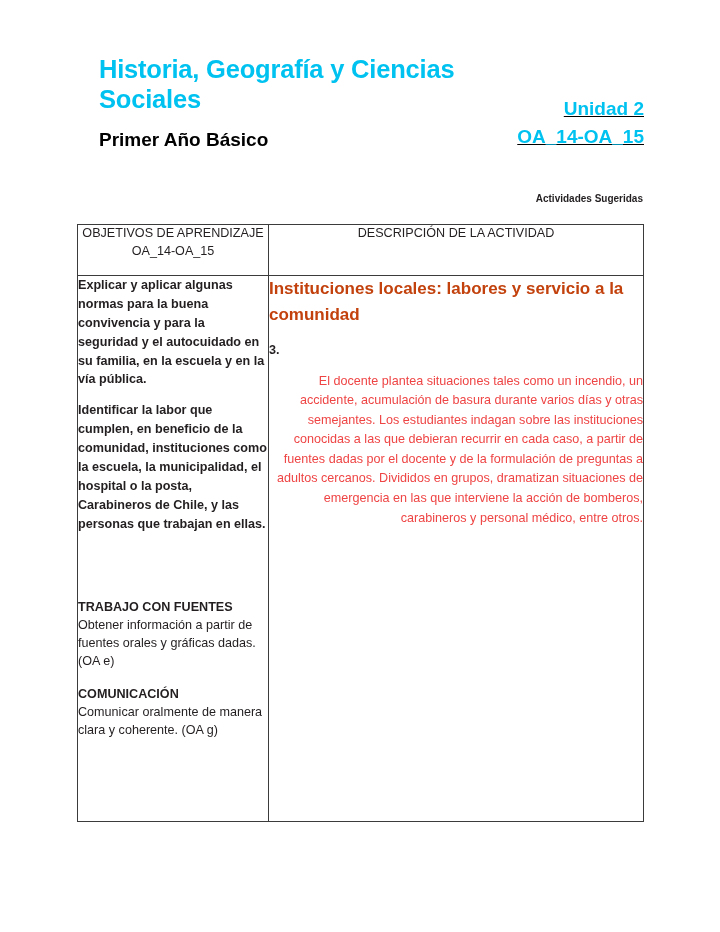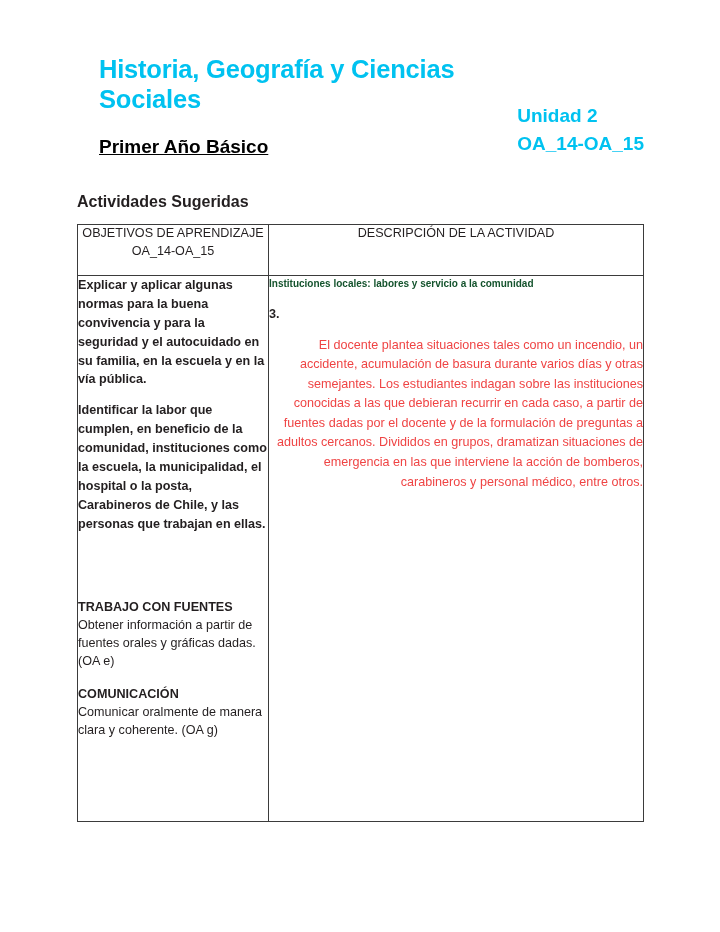--- a/index.html
+++ b/index.html
@@ -46,26 +46,27 @@
     line-height: 1.16;
     color: #00C2F0;
     letter-spacing: -0.2px;
     max-width: 420px;
   }
   .doc-subtitle {
     font-size: 19px;
     font-weight: bold;
     color: #000000;
     line-height: 1.25;
-    margin-top: 21px;
-    text-decoration: underline;
+    margin-top: 14px;
   }
   .meta-block {
+    text-align: right;
     flex: 0 0 auto;
     padding-bottom: 2px;
+    text-decoration: underline;
   }
   .meta-unit {
     font-size: 19px;
     font-weight: bold;
     color: #00C2F0;
     line-height: 1.3;
   }
   .meta-oa {
     font-size: 19px;
     font-weight: bold;
@@ -73,22 +74,22 @@
     line-height: 1.3;
     margin-top: 4px;
   }
 
   
   .section-heading {
     position: absolute;
     left: 77px;
     top: 178px;
     width: 566px;
-    text-align: left;
-    font-size: 16px;
+    text-align: right;
+    font-size: 10px;
     font-weight: bold;
     color: #231f20;
   }
 
   
   .act-table {
     position: absolute;
     left: 77px;
     top: 209px;
     width: 566px;
@@ -147,24 +148,24 @@
   }
   .skill-body {
     font-size: 12.6px;
     line-height: 1.45;
     color: #231f20;
     margin: 0 0 14px 0;
   }
   .skill-body:last-child { margin-bottom: 8px; }
 
   .desc-title {
-    font-size: 10px;
+    font-size: 17px;
     font-weight: bold;
     line-height: 1.5;
-    color: #14532d;
+    color: #c2410c;
     margin: 0 0 14px 0;
   }
   .desc-num {
     font-size: 12.6px;
     font-weight: bold;
     line-height: 1.5;
     color: #231f20;
     margin: 0 0 12px 0;
   }
   .desc-body {

